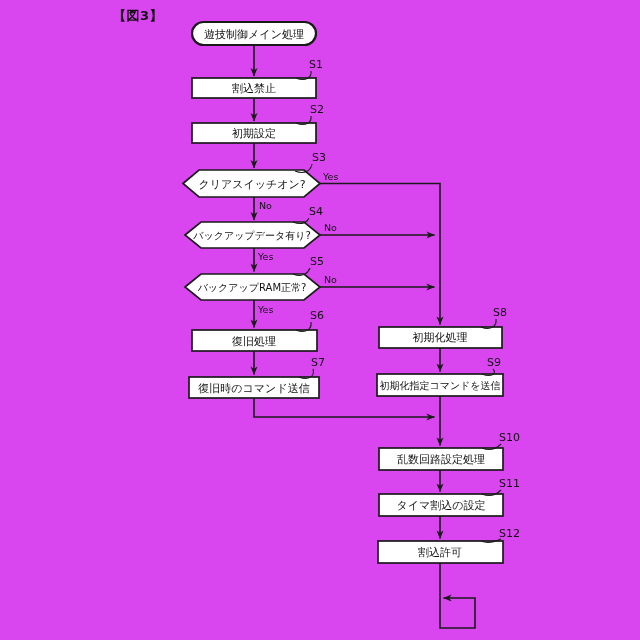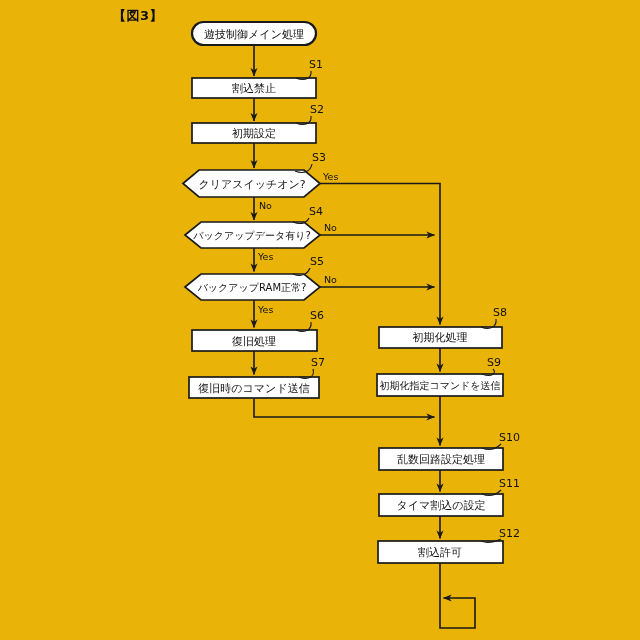--- a/index.html
+++ b/index.html
@@ -4,21 +4,21 @@
 <style>
   html, body {
     margin: 0;
     padding: 0;
     background: #ffffff;
   }
   .canvas {
     position: relative;
     width: 640px;
     height: 640px;
-    background: #eab308;
+    background: #d946ef;
     overflow: hidden;
   }
   svg text {
     font-family: "DejaVu Sans", "Liberation Sans", sans-serif;
     fill: #111111;
   }
   .fig-title {
     font-size: 13px;
     font-weight: 700;
     letter-spacing: 0.5px;

